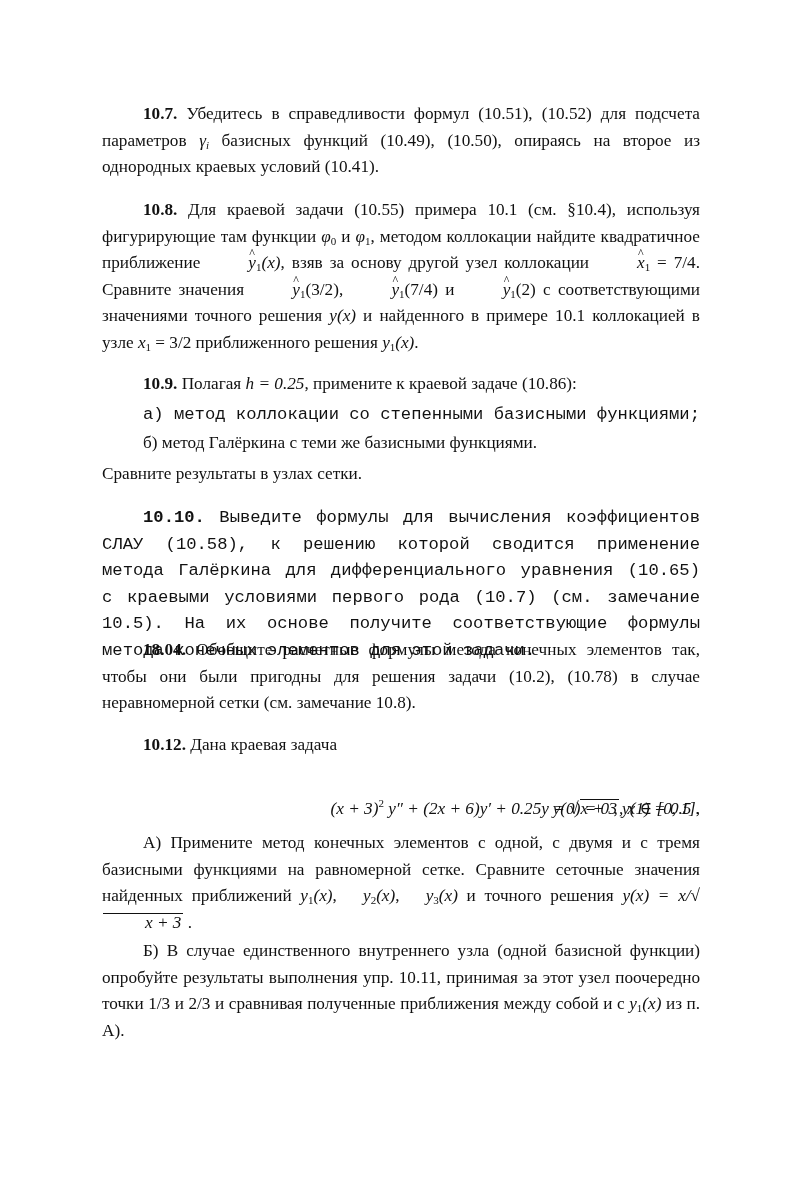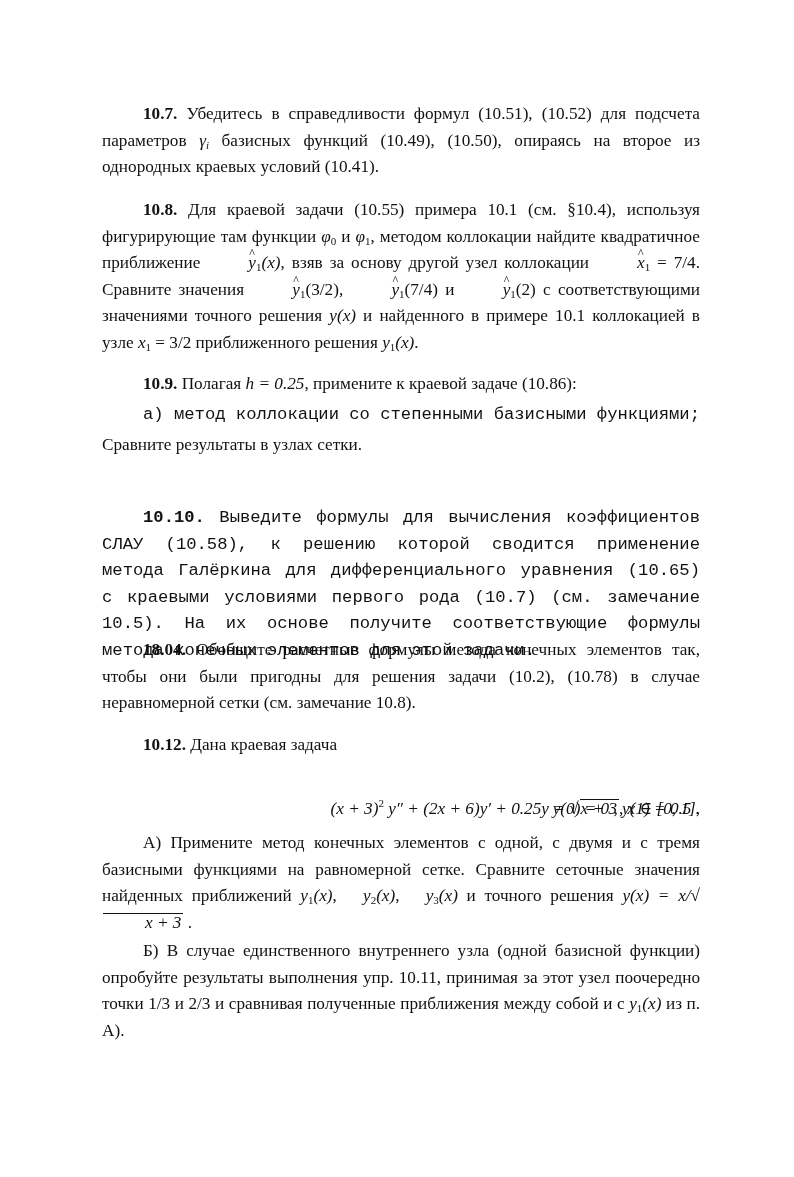--- a/index.html
+++ b/index.html
@@ -53,20 +53,21 @@
       <span>Для краевой задачи (10.55) примера 10.1 (см. §10.4), используя фигурирующие там функции </span><span class="m"><span>φ</span><sub>0</sub></span><span> и </span><span class="m"><span>φ</span><sub>1</sub></span><span>, методом коллокации найдите квадратичное приближение </span><span class="m"><span class="hat">y</span><sub>1</sub><span>(x)</span></span><span>, взяв за основу другой узел коллокации </span><span class="m"><span class="hat">x</span><sub>1</sub> <span style="font-style:normal">= 7/4</span></span><span>. Сравните значения </span><span class="m"><span class="hat">y</span><sub>1</sub><span style="font-style:normal">(3/2)</span></span><span>, </span><span class="m"><span class="hat">y</span><sub>1</sub><span style="font-style:normal">(7/4)</span></span><span> и </span><span class="m"><span class="hat">y</span><sub>1</sub><span style="font-style:normal">(2)</span></span><span> с соответствующими значениями точного решения </span><span class="m">y(x)</span><span> и найденного в примере 10.1 коллокацией в узле </span><span class="m">x<sub>1</sub> <span style="font-style:normal">= 3/2</span></span><span> приближенного решения </span><span class="m">y<sub>1</sub><span>(x)</span></span><span>.</span>
     </p>
   </div>
 
   <div class="para" style="top:371px;">
     <p class="indent">
       <span class="num">10.9.</span>
       <span>Полагая </span><span class="m">h = 0.25</span><span>, примените к краевой задаче (10.86):</span>
     </p>
     <p class="sub" style="margin-top:4px;font-family:Liberation Mono, monospace;">а) метод коллокации со степенными базисными функциями;</p>
+    <p class="sub" style="margin-top:2px;">б) метод Галёркина с теми же базисными функциями.</p>
     <p style="margin-top:4px;">Сравните результаты в узлах сетки.</p>
   </div>
 
   <div class="para" style="top:505px;font-family:Liberation Mono, monospace;">
     <p class="indent">
       <span class="num">10.10.</span>
       <span>Выведите формулы для вычисления коэффициентов СЛАУ (10.58), к решению которой сводится применение метода Галёркина для дифференциального уравнения (10.65) с краевыми условиями первого рода (10.7) (см. замечание 10.5). На их основе получите соответствующие формулы метода конечных элементов для этой задачи.</span>
     </p>
   </div>
 

